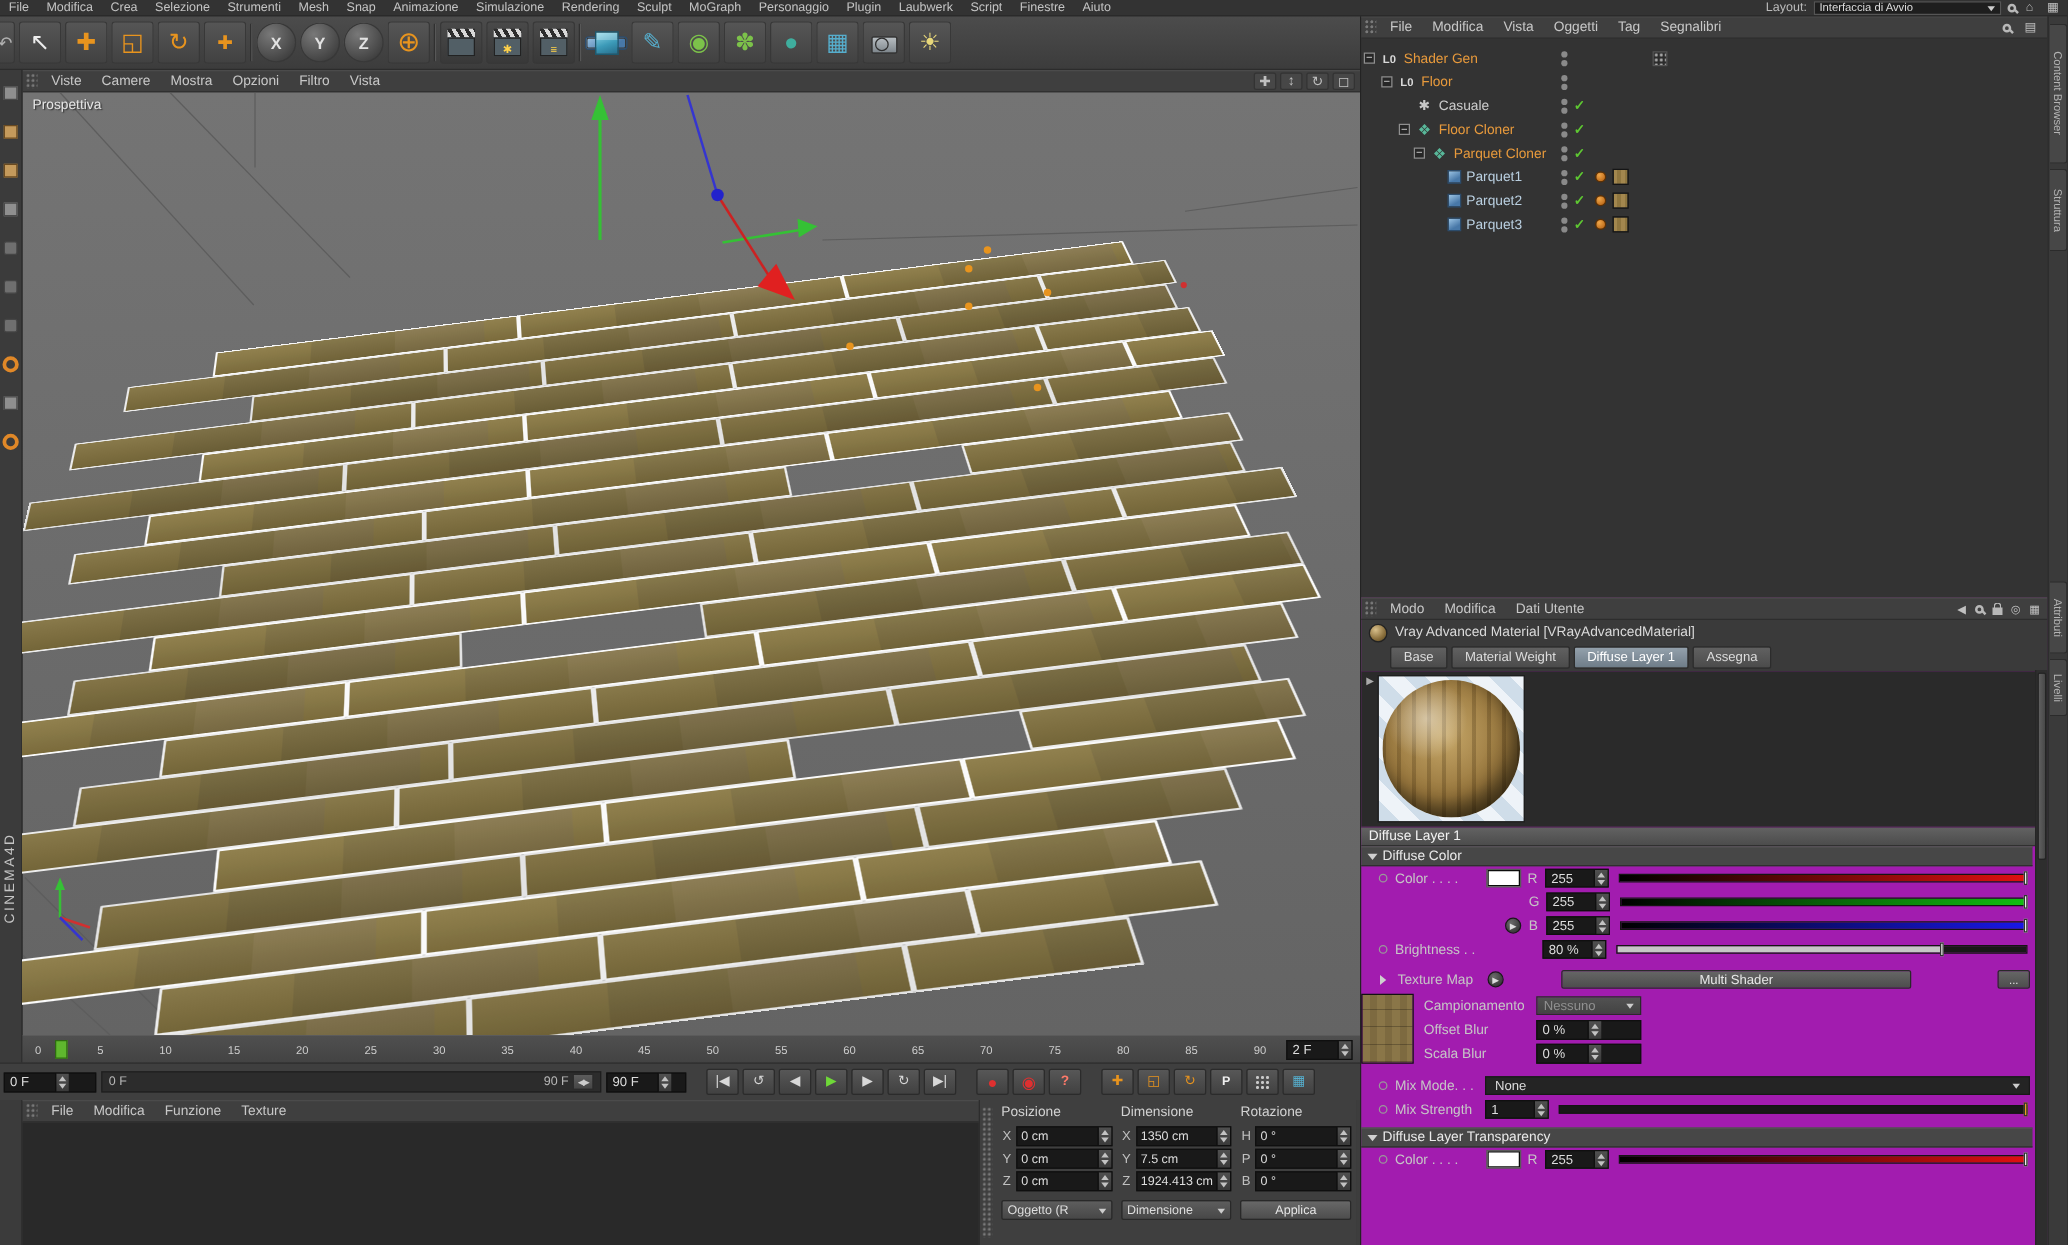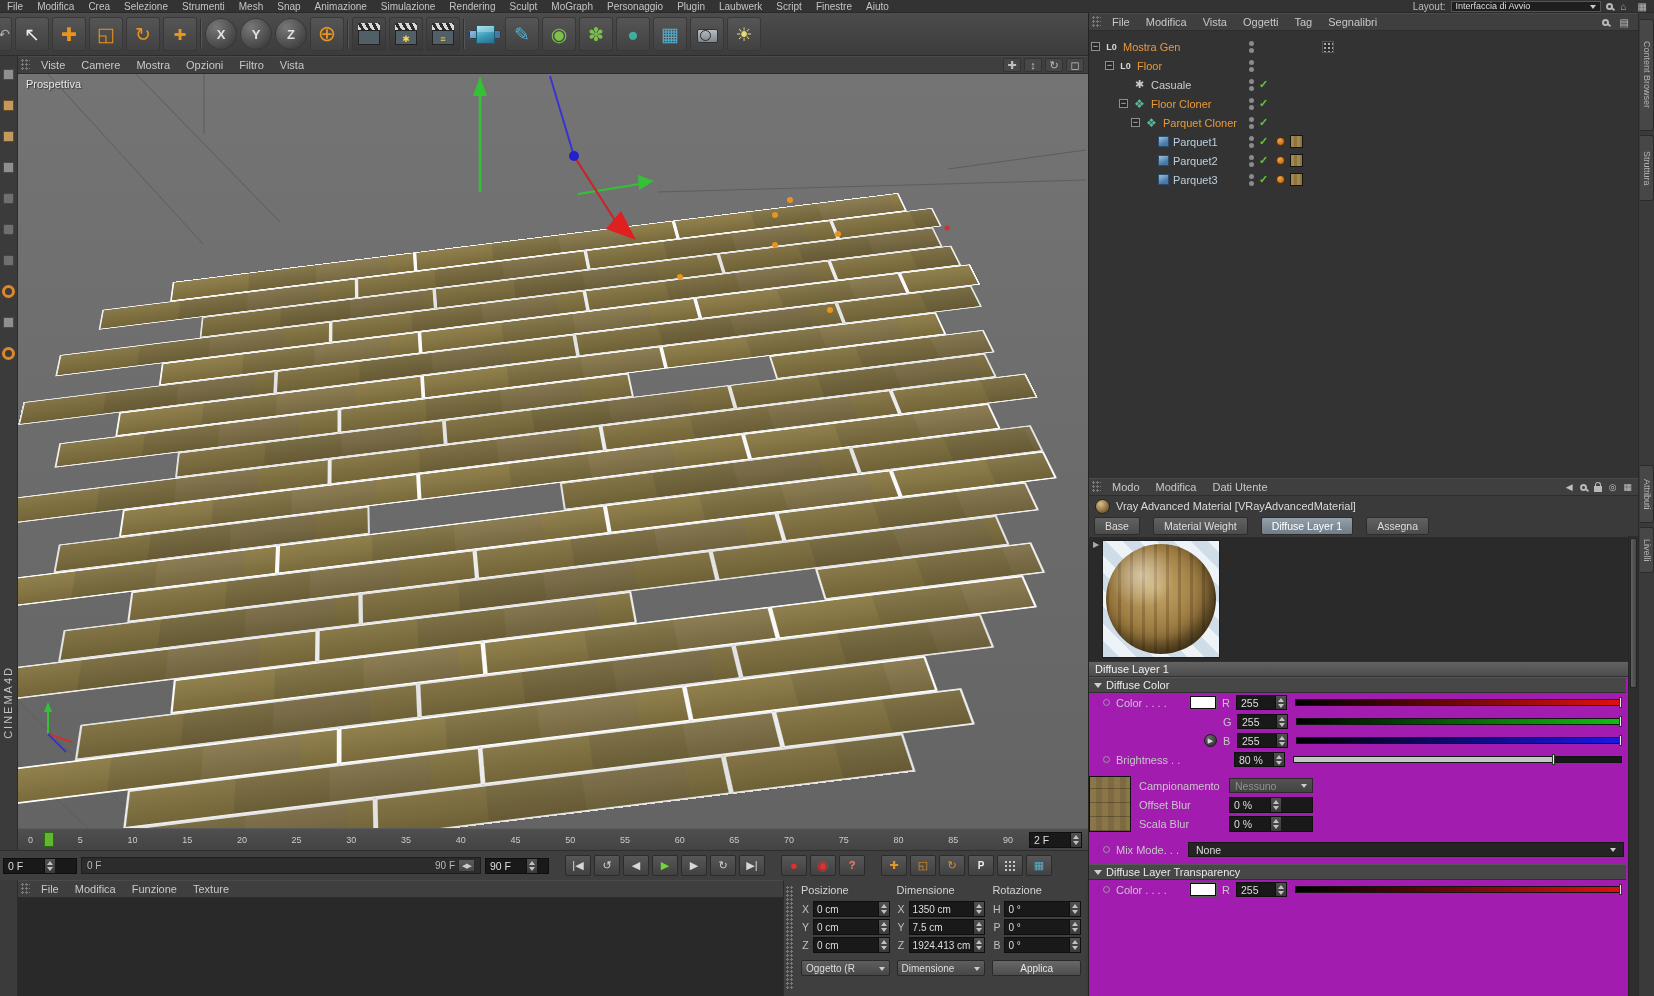--- a/index.html
+++ b/index.html
@@ -129,21 +129,21 @@
   .mdot{width:9px;height:9px;border-radius:50%;background:radial-gradient(circle at 35% 30%,#f0a648,#b05c10);border:1px solid #5c3004}
   .texchip{width:13px;height:13px;border:1px solid #151515;background:repeating-linear-gradient(90deg,#a3874e 0 3px,#8f763f 3px 6px)}
   .tagchip{width:12px;height:12px;border:1px solid #555;background:radial-gradient(circle at 2px 2px,#aaa 1px,transparent 1.3px) #2c2c2c;background-size:4px 4px;margin-left:14px}
   
   .am{position:absolute;left:0;right:0;top:465px;bottom:0;background:#a21caf;display:flex;flex-direction:column}
   .am-menu-icons{margin-left:auto;display:flex;align-items:center;gap:7px;padding-right:6px;color:#c0c0c0;font-size:9px}
   .icon-lock{width:8px;height:6px;background:#b8b8b8;position:relative;margin-top:3px}
   .icon-lock::before{content:"";position:absolute;left:1px;top:-4px;width:4px;height:4px;border:1.5px solid #b8b8b8;border-bottom:none;border-radius:3px 3px 0 0}
   .am-title{height:20px;display:flex;align-items:center;padding:0 6px;font-size:11px;color:#dadada;background:#3a3a3a}
   .sph-ico{width:15px;height:15px;border-radius:50%;background:radial-gradient(circle at 35% 30%,#d8bf8a,#8a6f3c 60%,#50401c);margin-right:6px;border:1px solid #222;flex:none}
-  .am-tabs{height:21px;display:flex;gap:13px;padding:1px 5px 2px;background:#3a3a3a}
+  .am-tabs{height:21px;display:flex;gap:3px;padding:1px 23px 2px;background:#3a3a3a}
   .tab{padding:0 10px;display:flex;align-items:center;font-size:10.5px;color:#ddd;background:linear-gradient(#616161,#4b4b4b);border:1px solid #2c2c2c;border-radius:2px;white-space:nowrap}
   .tab.on{background:linear-gradient(#94a1ac,#6e7c88);color:#fff}
   .am-preview{height:124px;background:#2a2a2a;position:relative;flex:none}
   .prev-exp{position:absolute;left:4px;top:3px;color:#aaa;font-size:8px}
   .mat-sphere{position:absolute;left:13px;top:3px;width:118px;height:118px;background:repeating-linear-gradient(45deg,#cfdde9 0 12px,#eef3f8 12px 24px);border:1px solid #1e1e1e}
   .mat-sphere::after{content:"";position:absolute;inset:3px;border-radius:50%;background:
      radial-gradient(circle at 32% 28%, rgba(255,255,255,.45), rgba(255,255,255,0) 30%),
      repeating-linear-gradient(90deg, rgba(60,40,10,.25) 0 3px, rgba(0,0,0,0) 3px 12px),
      radial-gradient(circle at 45% 40%, #c8a96a, #96753c 55%, #5f4a22 85%, #3f3014);
      box-shadow:inset -7px -9px 16px rgba(0,0,0,.45)}
@@ -790,21 +790,21 @@
           <span class="icon-mag"></span>
           <span class="mb-ico">▤</span>
         </span>
       </div>
       <div class="om-body">
 
           <div class="om-row">
             <span class="ind d0"></span>
             <span class="exp expm">−</span>
             <span class="obj-ico ic-l0">L0</span>
-            <span class="om-label lab-orange">Mostra Gen</span>
+            <span class="om-label lab-orange">Shader Gen</span>
             <span class="om-right">
               <span class="vdots">
                 <i></i>
                 <i></i>
               </span>
               <span class="chk off">✓</span>
               <span class="mdot off"></span>
               <span class="texchip off"></span>
               <span class="tagchip on"></span>
             </span>
@@ -1026,20 +1026,27 @@
                 <i class="up"></i>
                 <i class="dn"></i>
               </span>
             </span>
           <span class="slider sl-bright">
               <span class="handle h80"></span>
             </span>
         </div>
 
         <div class="sp8"></div>
+        <div class="arow">
+          <i class="tri-r"></i>
+          <span class="alabel">Texture Map</span>
+          <span class="modebtn">▶</span>
+          <span class="widebtn">Multi Shader</span>
+          <span class="morebtn">...</span>
+        </div>
         <div class="shader-block">
           <div class="shader-thumb"></div>
           <div class="sh-rows">
             <div class="sh-row">
               <span class="sh-label">Campionamento</span>
               <span class="dd-gray">
                   <span>Nessuno</span>
                   <i class="car"></i>
                 </span>
             </div>
@@ -1068,20 +1075,34 @@
 
         <div class="sp8"></div>
         <div class="arow">
           <span class="kdot"></span>
           <span class="alabel">Mix Mode. . .</span>
           <span class="dd-dark">
               <span>None</span>
               <i class="car"></i>
             </span>
         </div>
+        <div class="arow">
+          <span class="kdot"></span>
+          <span class="alabel">Mix Strength</span>
+          <span class="numbox">
+              <span class="nv">1</span>
+              <span class="spin">
+                <i class="up"></i>
+                <i class="dn"></i>
+              </span>
+            </span>
+          <span class="slider sl-mix">
+              <span class="handle hmix"></span>
+            </span>
+        </div>
 
         <div class="sp8"></div>
         <div class="grow">
             <i class="tri-d"></i>
             <span>Diffuse Layer Transparency</span>
           </div>
         <div class="arow">
           <span class="kdot"></span>
           <span class="alabel">Color . . . .</span>
           <span class="swatch"></span>

